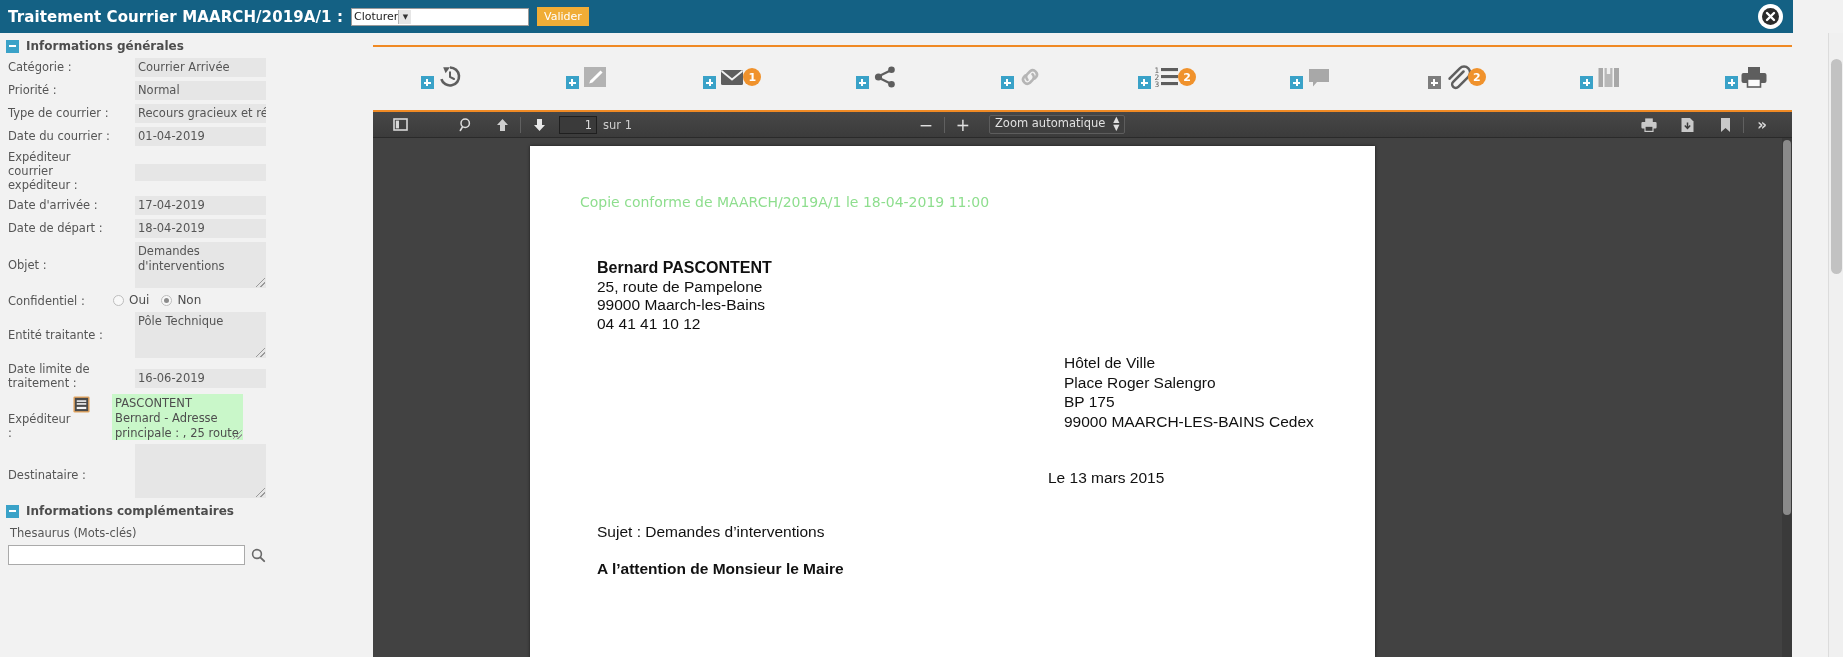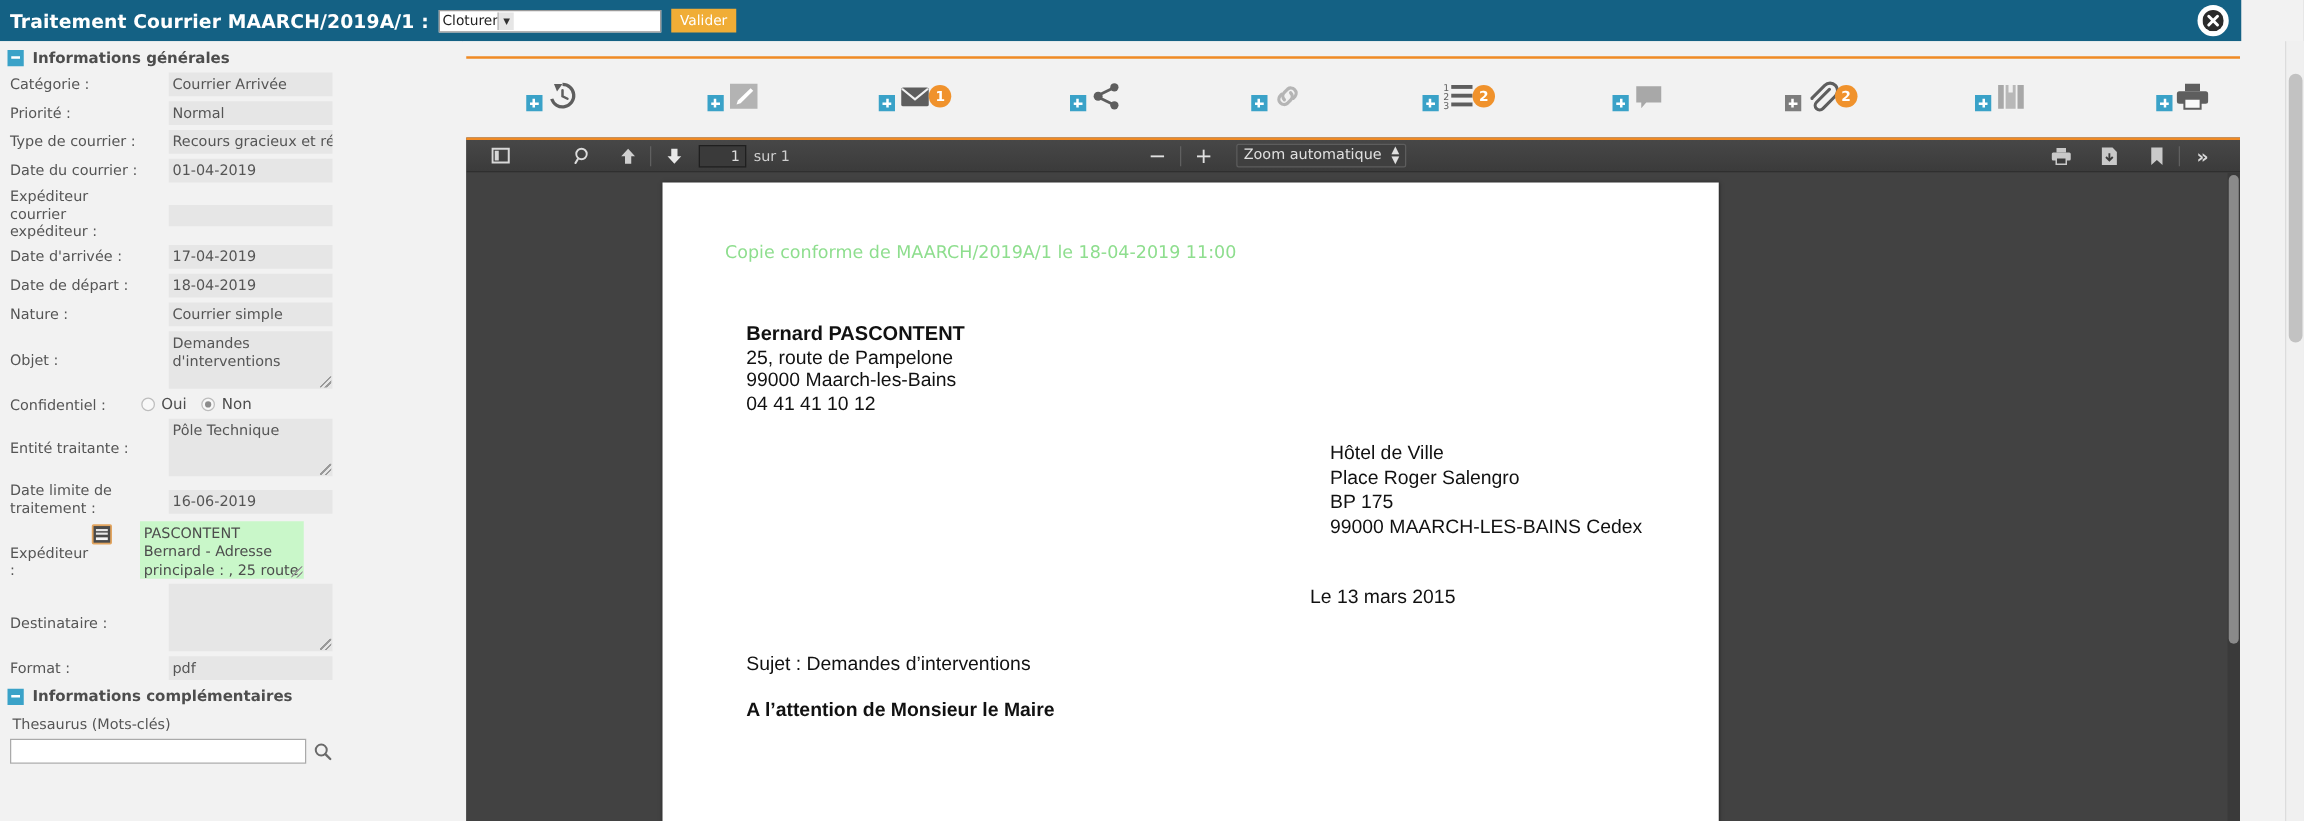--- a/index.html
+++ b/index.html
@@ -354,24 +354,20 @@
   <div class="frow">
     <div class="flabel">Date d'arrivée :</div>
     <div class="fval">17-04-2019</div>
   </div>
 
   <div class="frow">
     <div class="flabel">Date de départ :</div>
     <div class="fval">18-04-2019</div>
   </div>
 
-  <div class="frow">
-    <div class="flabel">Nature :</div>
-    <div class="fval">Courrier simple</div>
-  </div>
 
   <div class="frow">
     <div class="flabel" style="padding-top:16px">Objet :</div>
     <div class="fval area">
       <span>Demandes d'interventions</span>
       <span class="resize-grip"></span>
     </div>
   </div>
 
   <div class="frow">
@@ -417,24 +413,20 @@
   </div>
 
   <div class="frow">
     <div class="flabel" style="padding-top:24px">Destinataire :</div>
     <div class="fval area" style="height:54px">
       <span></span>
       <span class="resize-grip"></span>
     </div>
   </div>
 
-  <div class="frow">
-    <div class="flabel">Format :</div>
-    <div class="fval">pdf</div>
-  </div>
 
   <div class="section-head" style="padding-top:2px">
     <span class="toggle-box">
         <i></i>
       </span>
     <span>Informations complémentaires</span>
   </div>
 
   <div id="thesaurus-label">Thesaurus (Mots-clés)</div>
   <div id="thesaurus-row">

